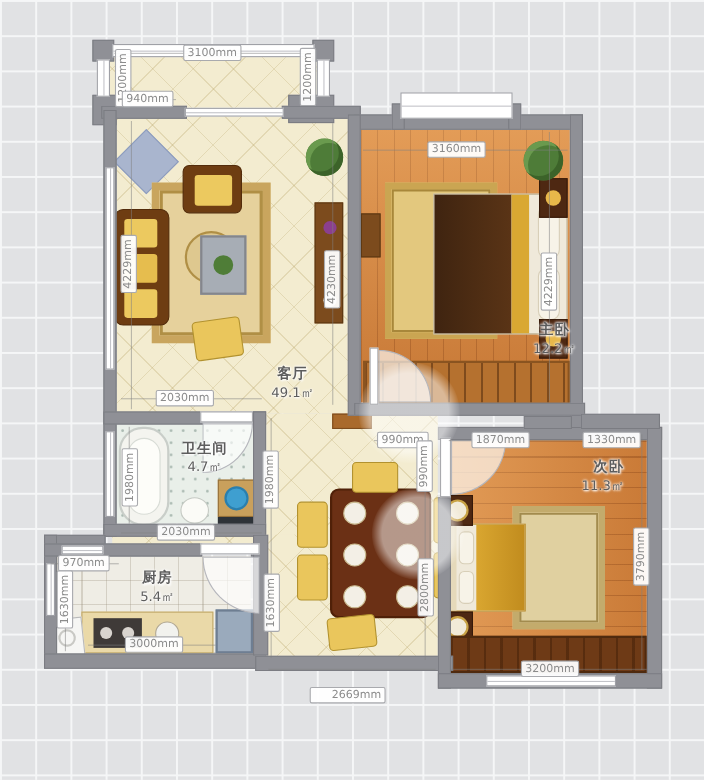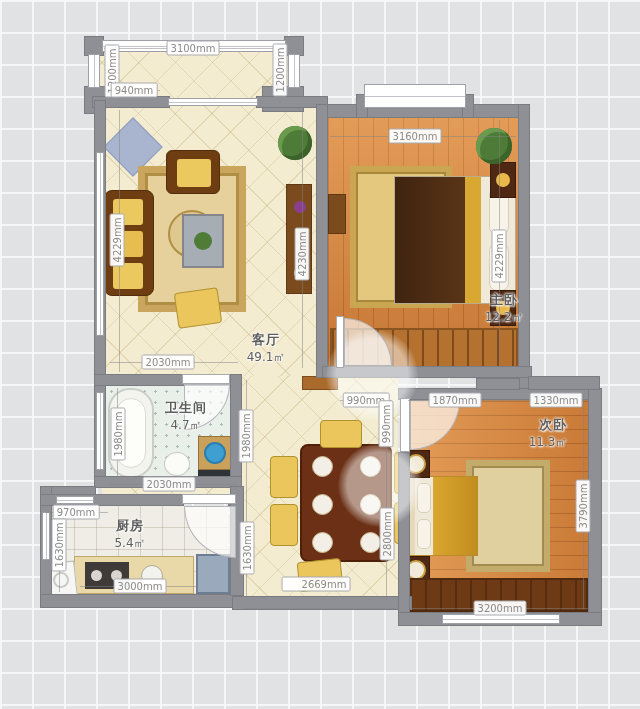--- a/index.html
+++ b/index.html
@@ -243,36 +243,36 @@
     <div class="dim" style="left: 556px; top: 400px;">1330mm</div>
     <div class="dim v" style="left: 118px; top: 434px;">1980mm</div>
     <div class="dim v" style="left: 386px; top: 424px;">990mm</div>
     <div class="dim v" style="left: 246px; top: 436px;">1980mm</div>
     <div class="dim" style="left: 169px; top: 484px;">2030mm</div>
     <div class="dim" style="left: 76px; top: 512px;">970mm</div>
     <div class="dim v" style="left: 59px; top: 545px;">1630mm</div>
     <div class="dim" style="left: 140px; top: 586px;">3000mm</div>
     <div class="dim v" style="left: 247px; top: 548px;">1630mm</div>
     <div class="dim v" style="left: 387px; top: 534px;">2800mm</div>
-    <div class="dim" style="left: 316px; top: 584px; padding-left: 19px;">2669mm</div>
+    <div class="dim" style="left: 316px; top: 632px; padding-left: 19px;">2669mm</div>
     <div class="dim v" style="left: 583px; top: 506px;">3790mm</div>
     <div class="dim" style="left: 500px; top: 608px;">3200mm</div>
     <div class="room-label" style="left: 266px; top: 348px;">
       <div class="rname">客厅</div>
       <div class="rarea">49.1㎡</div>
     </div>
     <div class="room-label" style="left: 461px; top: 308px; margin-left: 43px;">
       <div class="rname">主卧</div>
       <div class="rarea">12.2㎡</div>
     </div>
     <div class="room-label" style="left: 548px; top: 433px; text-align: right;">
       <div class="rname">次卧</div>
       <div class="rarea">11.3㎡</div>
     </div>
     <div class="room-label" style="left: 186px; top: 416px;">
       <div class="rname">卫生间</div>
       <div class="rarea">4.7㎡</div>
     </div>
-    <div class="room-label" style="left: 130px; top: 534px;">
+    <div class="room-label" style="left: 143px; top: 534px;">
       <div class="rname">厨房</div>
       <div class="rarea">5.4㎡</div>
     </div>
   </div>
 
 </body></html>

